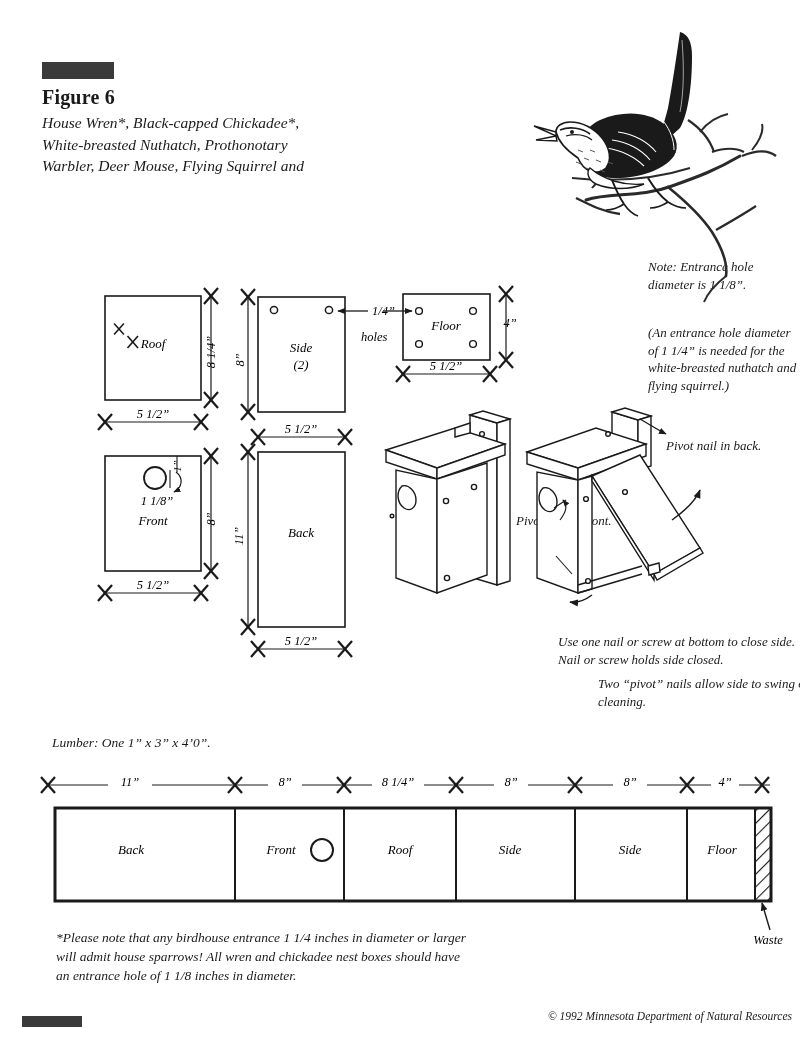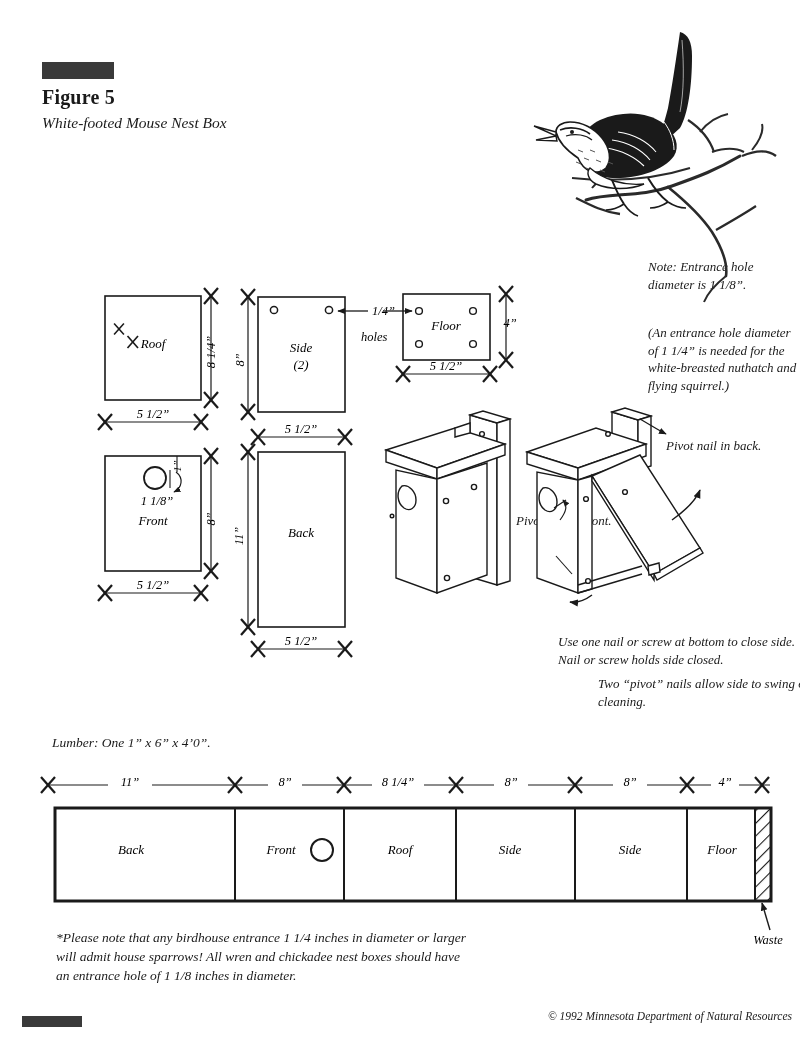--- a/index.html
+++ b/index.html
@@ -34,32 +34,34 @@
 
   
   svg.layer{position:absolute;left:0;top:0;width:800px;height:1037px;
             pointer-events:none;}
   svg text{font-family:"Liberation Serif",serif;font-style:italic;}
 </style>
 </head>
 <body>
 
 <div class="abs" id="black-bar"></div>
-<div class="abs" id="figure-label">Figure 5</div>
+<div class="abs" id="figure-label">Figure 6</div>
 <div class="abs" id="figure-subtitle">
-  <div>White-footed Mouse Nest Box</div>
+  <div>House Wren*, Black-capped Chickadee*,</div>
+  <div>White-breasted Nuthatch, Prothonotary</div>
+  <div>Warbler, Deer Mouse, Flying Squirrel and</div>
 </div>
 
 <div class="abs note" id="note-entrance">Note: Entrance hole diameter is 1 1/8”.</div>
 <div class="abs note" id="note-nuthatch">(An entrance hole diameter of 1 1/4” is needed for the white-breasted nuthatch and flying squirrel.)</div>
 <div class="abs" id="note-pivot-back">Pivot nail in back.</div>
 <div class="abs" id="note-pivot-front">Pivot nail in front.</div>
 <div class="abs" id="note-nail-bottom">Use one nail or screw at bottom to close side. Nail or screw holds side closed.</div>
 <div class="abs" id="note-pivot-swing">Two “pivot” nails allow side to swing out for cleaning.</div>
-<div class="abs" id="lumber-label">Lumber: One 1” x 6” x 4’0”.</div>
+<div class="abs" id="lumber-label">Lumber: One 1” x 3” x 4’0”.</div>
 <div class="abs" id="footnote">*Please note that any birdhouse entrance 1 1/4 inches in diameter or larger will admit house sparrows! All wren and chickadee nest boxes should have an entrance hole of 1 1/8 inches in diameter.</div>
 
 <div class="abs" id="footer-bar"></div>
 <div class="abs" id="footer-left">Woodworking for Wildlife</div>
 <div class="abs" id="footer-right">© 1992 Minnesota Department of Natural Resources</div>
 
 <svg class="layer" viewBox="0 0 800 1037">
   <defs>
     <pattern id="hatch" width="9" height="9" patternUnits="userSpaceOnUse" patternTransform="rotate(45)">
       <line x1="0" y1="0" x2="0" y2="9" stroke="#1a1a1a" stroke-width="2.2"></line>

